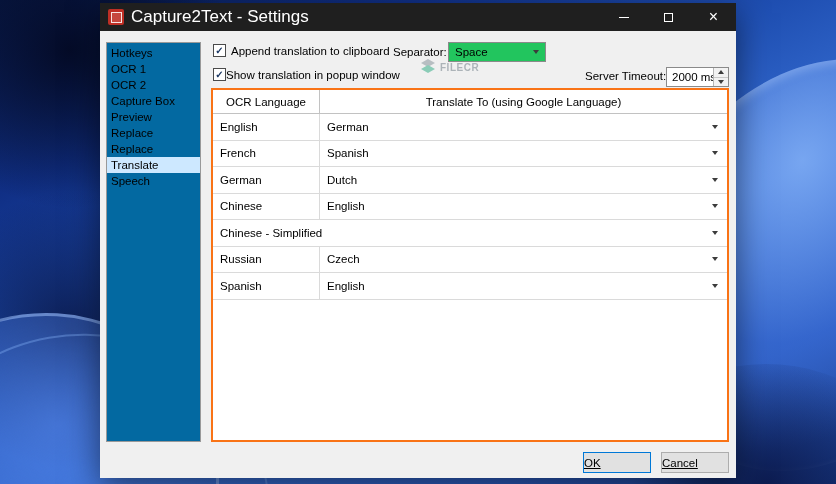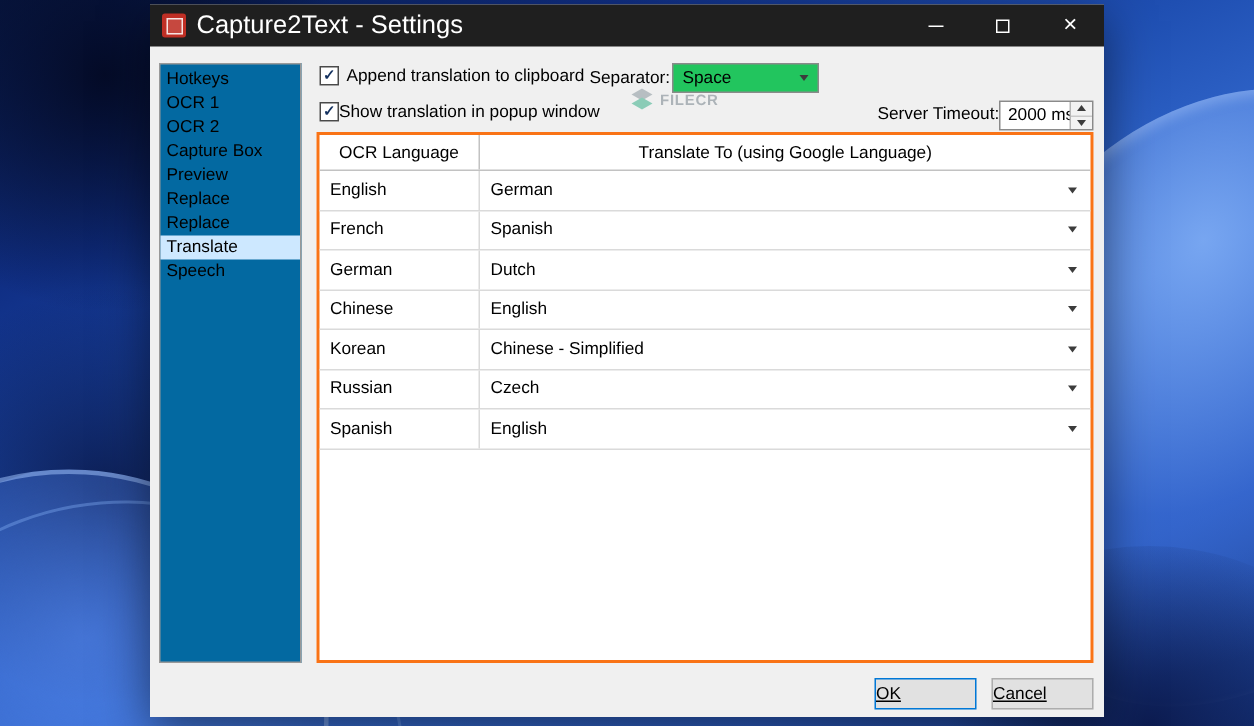--- a/index.html
+++ b/index.html
@@ -189,21 +189,20 @@
         </div>
       </div>
       <div class="trow">
         <div class="td-lang">Chinese</div>
         <div class="td-combo">
           <span>English</span>
           <span class="combo-arrow"></span>
         </div>
       </div>
       <div class="trow">
-        <div class="td-lang">Korean</div>
         <div class="td-combo">
           <span>Chinese - Simplified</span>
           <span class="combo-arrow"></span>
         </div>
       </div>
       <div class="trow">
         <div class="td-lang">Russian</div>
         <div class="td-combo">
           <span>Czech</span>
           <span class="combo-arrow"></span>

